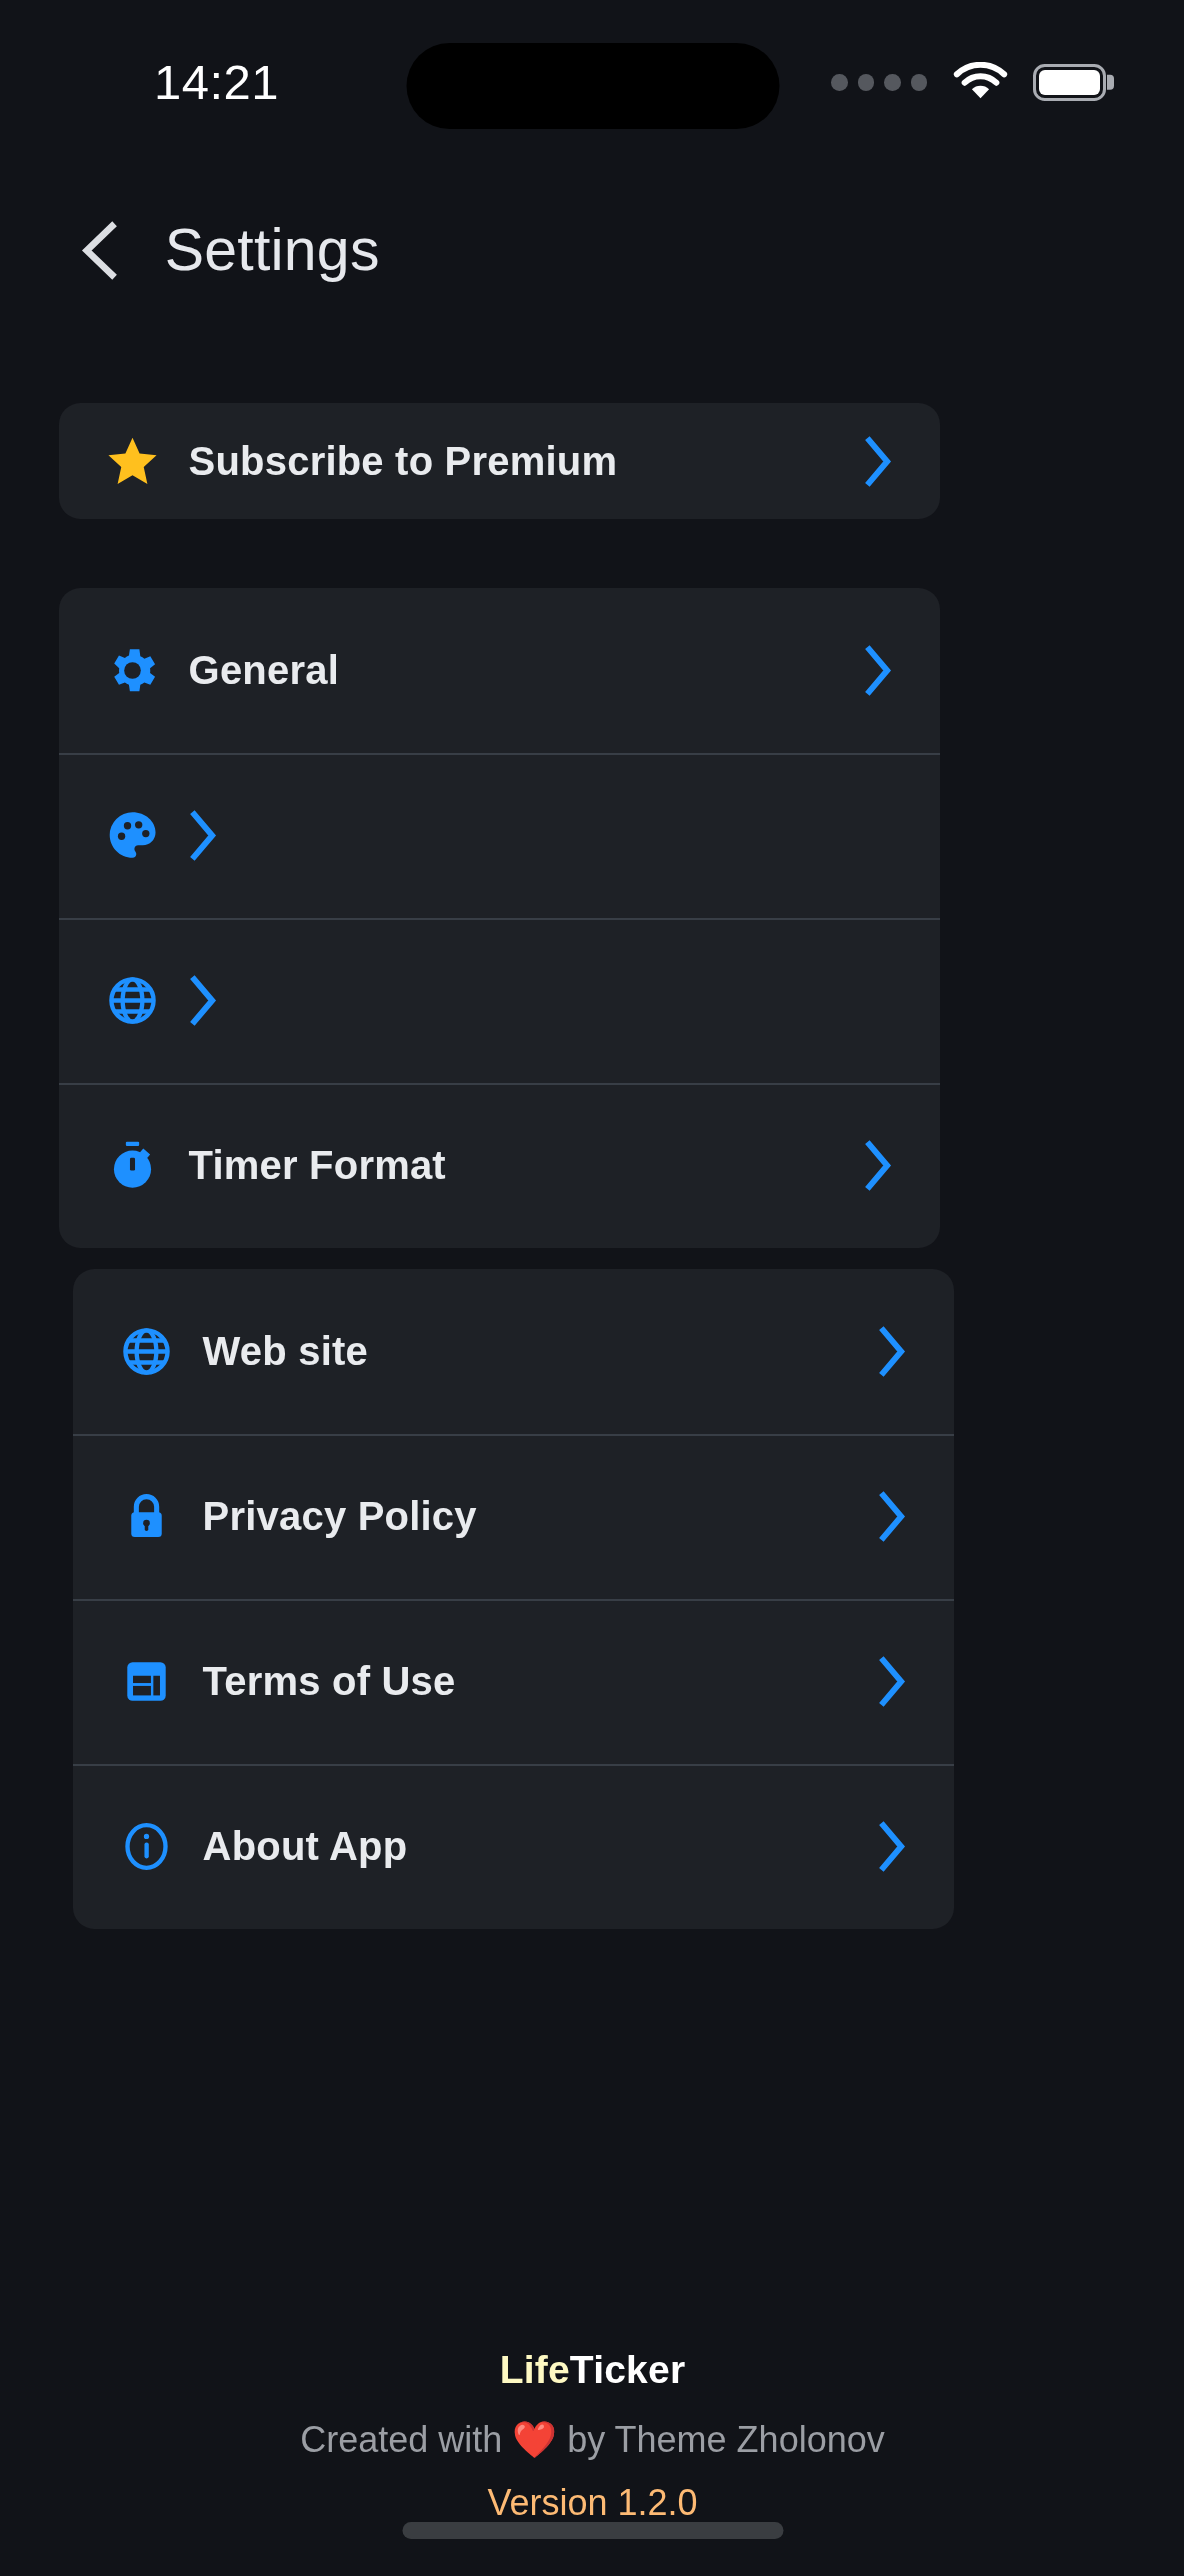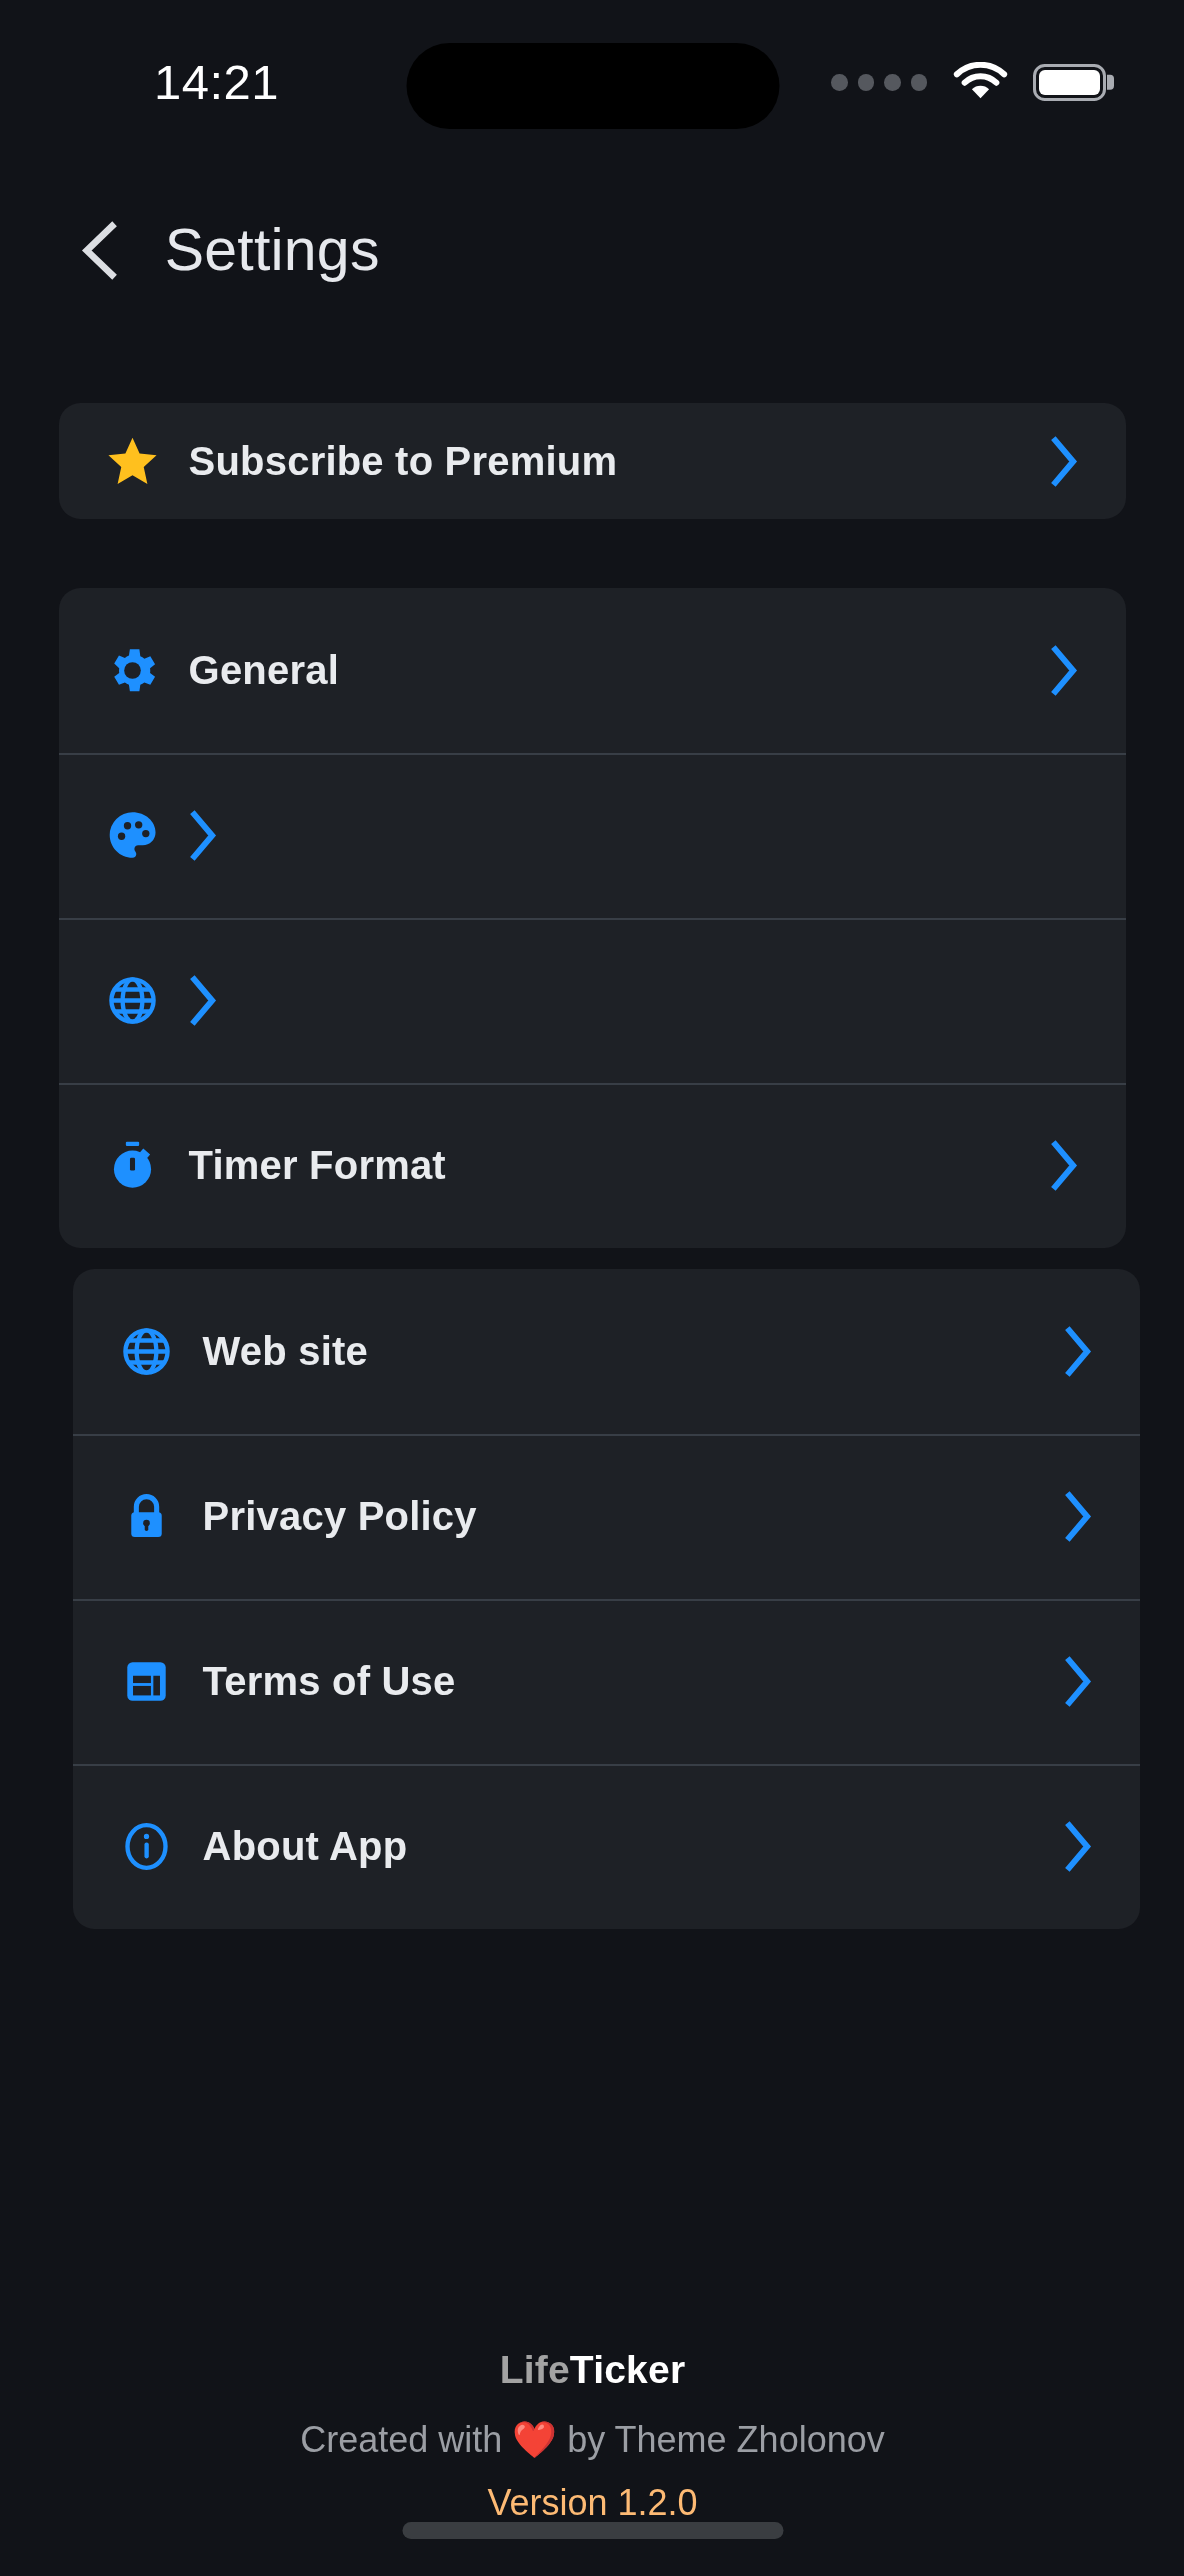--- a/index.html
+++ b/index.html
@@ -59,21 +59,21 @@
     width:108px; height:108px; margin-left:44px;
     display:flex; align-items:center; justify-content:center;
     cursor:pointer;
   }
   .back-chev { width:43px; height:61px; display:block; }
   .page-title {
     font-size:59px; font-weight:400; color:#e6e8ec;
     margin-left:12.8px; letter-spacing:0.2px;
   }
   .card {
-    position:absolute; left:59px; width:1067px;
+    position:absolute; left:59px; width:881px;
     background:#1e2126; border-radius:21.6px; overflow:hidden;
   }
   .card-premium { top:403px; }
   .card-prefs   { top:588px; }
   .card-info    { top:1269px;margin-left:14px; }
 
   .row {
     position:relative; display:flex; align-items:center;
     height:165px; padding:0 47px 0 41px; cursor:pointer;
   }
@@ -93,21 +93,21 @@
     letter-spacing:0.2px;
   }
   .row-chev { width:29.5px; height:51px; display:block; }
 
   
   .footer {
     position:absolute; top:2348px; left:0; width:1185px;
     text-align:center;
   }
   .brand { font-size:39px; font-weight:700; letter-spacing:0.2px; }
-  .brand .b1 { color:#a3a3a3; }
+  .brand .b1 { color:#fef9c3; }
   .brand .b2 { color:#ffffff; }
   .credit {
     margin-top:26.5px; font-size:36px; color:#9b9ea4; font-weight:400;
   }
   .credit .heart { color:#e0383c; }
   .version {
     margin-top:21.6px; font-size:36px; color:#fdba74; font-weight:400;
   }
 
   .home-indicator {

